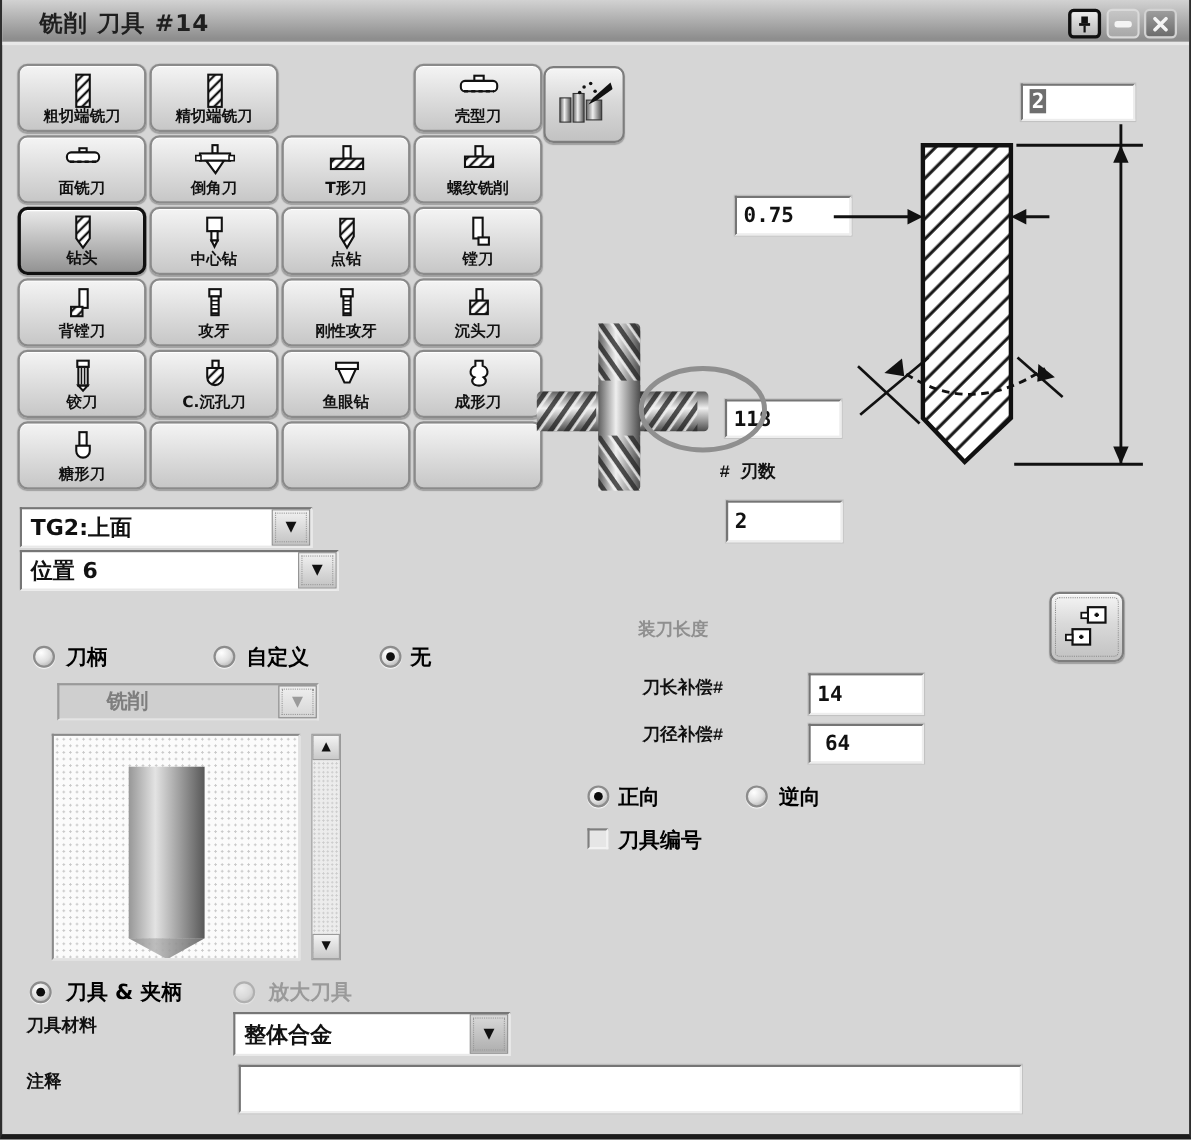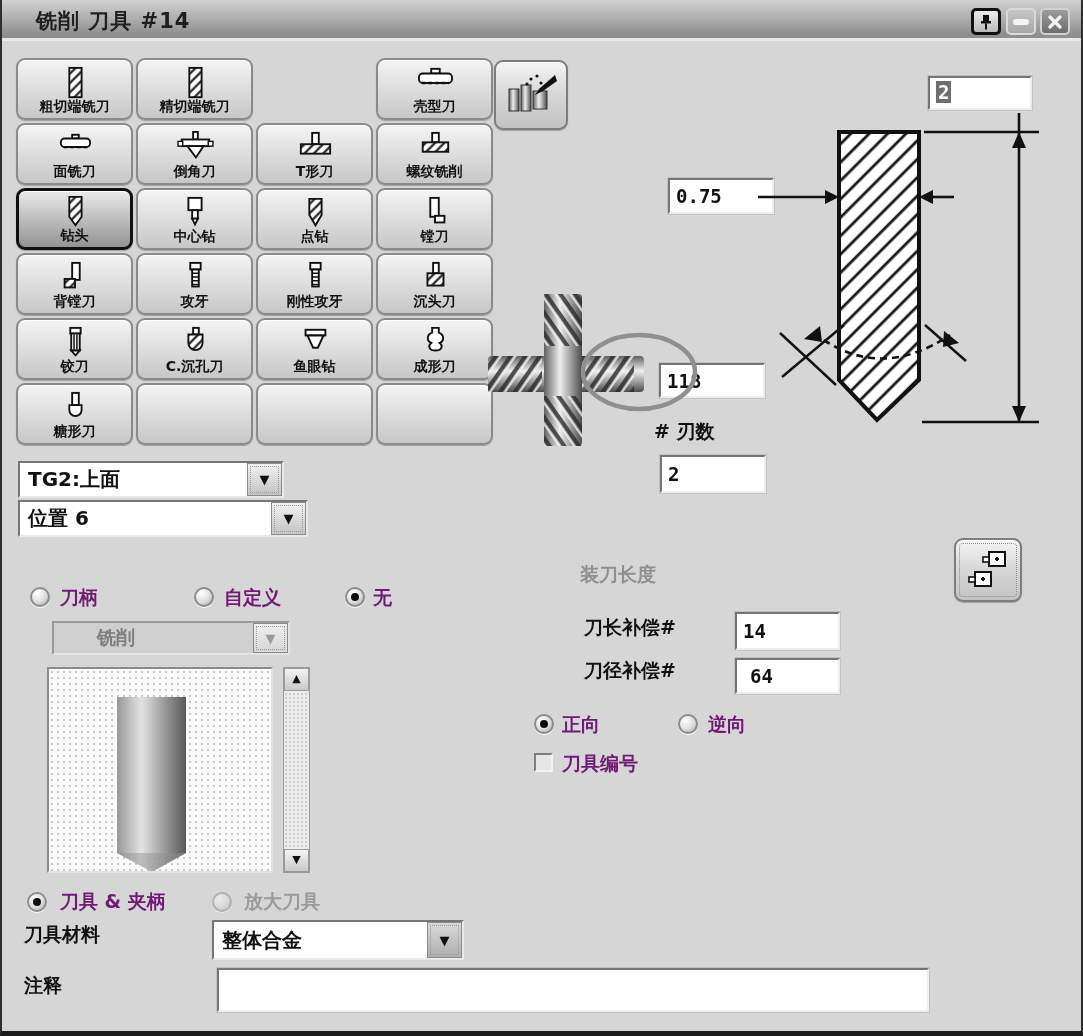--- a/index.html
+++ b/index.html
@@ -34,30 +34,30 @@
   .combo-btn .arr{font-size:13px;color:#111;}
   .combo.disabled{background:#cfcfcf;border-color:#9a9a9a #e4e4e4 #e4e4e4 #9a9a9a;}
   .combo.disabled .combo-text{color:#7e7e7e;margin-left:35px;}
   .combo.disabled .combo-btn{background:linear-gradient(#efefef,#d6d6d6);}
   .combo.disabled .combo-btn .arr{color:#9a9a9a;}
   
   .radio{position:absolute;width:20px;height:20px;border-radius:50%;box-sizing:border-box;border:2px solid #8c8c8c;
          background:radial-gradient(circle at 34% 28%,#ffffff,#dedede 55%,#a2a2a2);box-shadow:0 1px 1px #fff;}
   .radio.checked::after{content:"";display:block;width:8px;height:8px;border-radius:50%;background:#0d0d0d;margin:4px 0 0 4px;}
   .radio.disabled{opacity:.5;}
-  .rlabel{position:absolute;font-size:19px;font-weight:bold;color:#701a75;white-space:nowrap;}
+  .rlabel{position:absolute;font-size:19px;font-weight:bold;color:#000000;white-space:nowrap;}
   .rlabel.disabled{color:#9a9a9a;}
   .checkbox{position:absolute;width:19px;height:19px;box-sizing:border-box;background:#e6e6e6;
             border:2px solid;border-color:#7e7e7e #f2f2f2 #f2f2f2 #7e7e7e;}
   
   .field{position:absolute;background:#fff;border:2px solid;border-color:#757575 #ededed #ededed #757575;
          box-sizing:border-box;font-family:"DejaVu Sans Mono",monospace;font-size:19px;font-weight:bold;color:#111;
          padding:3px 6px;box-shadow:0 0 0 1px #c2c2c2;}
   input.field{outline:none;}
-  .label{position:absolute;font-size:19px;font-weight:bold;color:#111;white-space:nowrap;}
+  .label{position:absolute;font-size:16px;font-weight:bold;color:#111;white-space:nowrap;font-family:Liberation Mono, monospace;}
   .label.gray{color:#8f8f8f;}
   .sel{background:#6e6e6e;color:#fff;padding:0 2px;}
   
   .preview{position:absolute;left:45px;top:667px;width:226px;height:206px;box-sizing:border-box;
            border:2px solid;border-color:#8a8a8a #e2e2e2 #e2e2e2 #8a8a8a;background:#fbfbfb;
            background-image:radial-gradient(#c8c8c8 1px,transparent 1px);background-size:6px 6px;}
   .vscroll{position:absolute;left:281px;top:667px;width:27px;height:206px;box-sizing:border-box;
            border:1px solid #9a9a9a;background:#ececec;background-image:radial-gradient(#cdcdcd 1px,transparent 1px);
            background-size:4px 4px;}
   .sbtn{position:absolute;left:0;width:25px;height:23px;background:linear-gradient(#f3f3f3,#c9c9c9);

